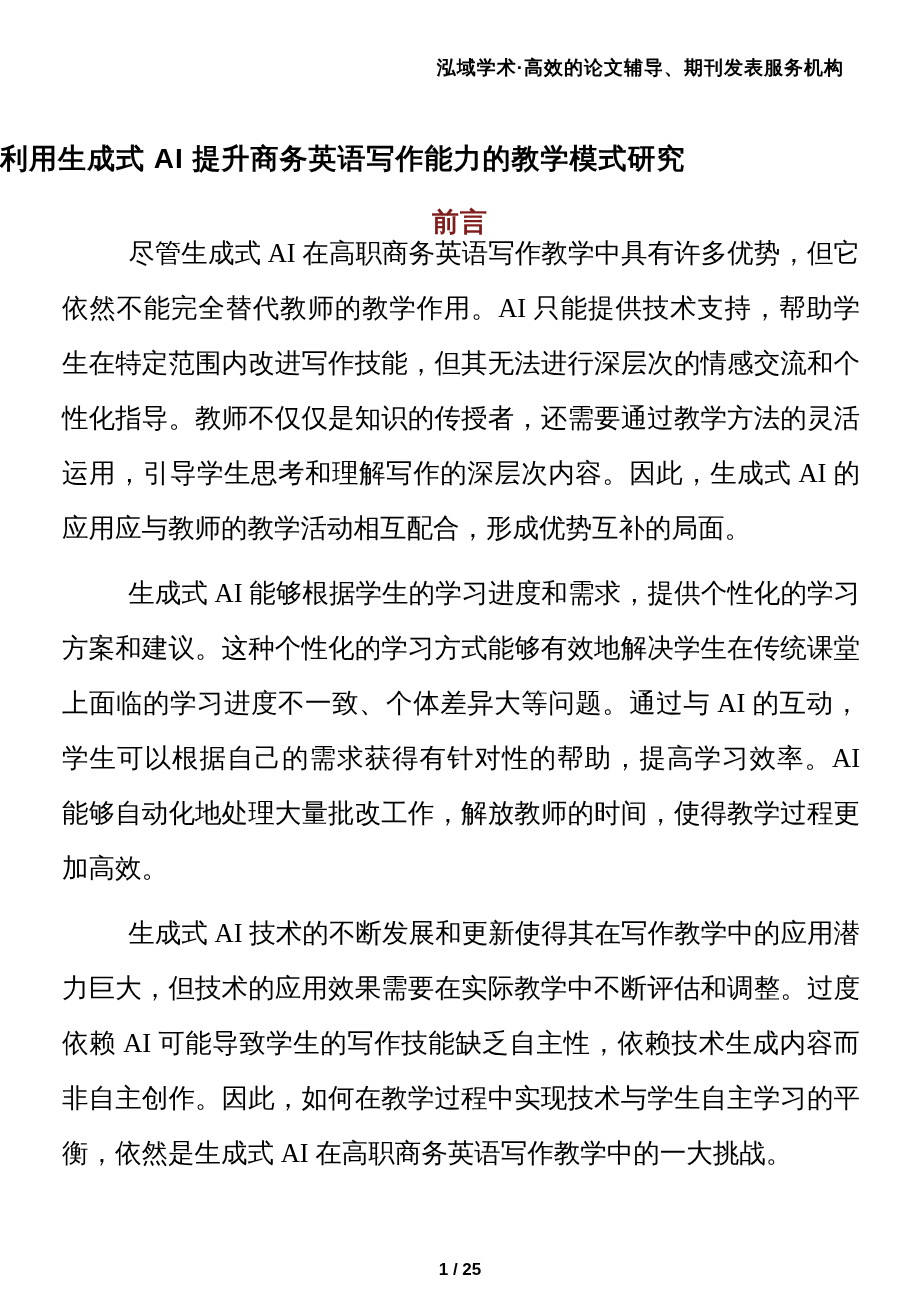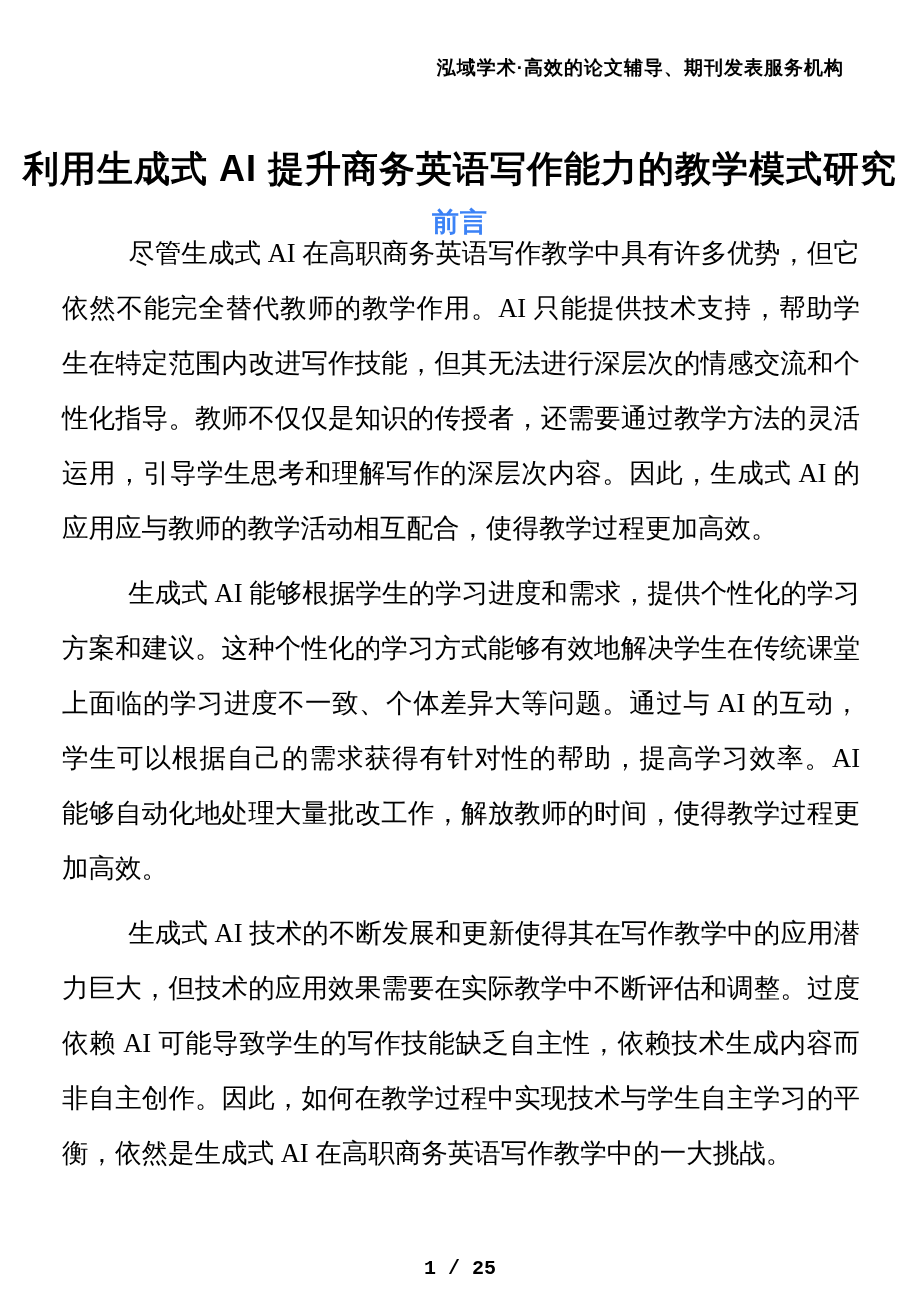--- a/index.html
+++ b/index.html
@@ -21,38 +21,38 @@
     font-size: 19px;
     letter-spacing: 1px;
     color: #000000;
     white-space: nowrap;
   }
   .doc-title {
     position: absolute;
     top: 121px;
     left: 0;
     right: 0;
-    text-align: center;
+    text-align: left;
     font-family: "Liberation Sans", "DejaVu Sans", sans-serif;
     font-weight: 700;
-    font-size: 36px;
+    font-size: 28px;
     letter-spacing: 1px;
     color: #000000;
   }
   .section-heading {
     position: absolute;
     top: 182px;
     left: 0;
     right: 0;
     text-align: center;
     font-family: "Liberation Sans", "DejaVu Sans", sans-serif;
     font-weight: 700;
     font-size: 27px;
     letter-spacing: 1px;
-    color: #3b82f6;
+    color: #7f1d1d;
   }
   .doc-body {
     position: absolute;
     top: 226px;
     left: 62px;
     right: 60px;
   }
   .doc-body p {
     margin: 0 0 10px 0;
     font-family: "Liberation Serif", "DejaVu Serif", serif;
@@ -62,38 +62,38 @@
     text-justify: inter-ideograph;
     text-indent: 2.5em;
     color: #000000;
   }
   .page-footer {
     position: absolute;
     bottom: 22px;
     left: 0;
     right: 0;
     text-align: center;
-    font-family: Liberation Mono, monospace;
+    font-family: Liberation Sans, sans-serif;
     font-weight: 700;
-    font-size: 20px;
+    font-size: 17px;
     color: #000000;
   }
 </style>
 </head>
 <body>
 
 <div class="page">
 
   <div class="org-header">泓域学术·高效的论文辅导、期刊发表服务机构</div>
 
   <h1 class="doc-title">利用生成式 AI 提升商务英语写作能力的教学模式研究</h1>
 
   <h2 class="section-heading">前言</h2>
 
   <div class="doc-body">
-    <p>尽管生成式 AI 在高职商务英语写作教学中具有许多优势，但它依然不能完全替代教师的教学作用。AI 只能提供技术支持，帮助学生在特定范围内改进写作技能，但其无法进行深层次的情感交流和个性化指导。教师不仅仅是知识的传授者，还需要通过教学方法的灵活运用，引导学生思考和理解写作的深层次内容。因此，生成式 AI 的应用应与教师的教学活动相互配合，使得教学过程更加高效。</p>
+    <p>尽管生成式 AI 在高职商务英语写作教学中具有许多优势，但它依然不能完全替代教师的教学作用。AI 只能提供技术支持，帮助学生在特定范围内改进写作技能，但其无法进行深层次的情感交流和个性化指导。教师不仅仅是知识的传授者，还需要通过教学方法的灵活运用，引导学生思考和理解写作的深层次内容。因此，生成式 AI 的应用应与教师的教学活动相互配合，形成优势互补的局面。</p>
     <p>生成式 AI 能够根据学生的学习进度和需求，提供个性化的学习方案和建议。这种个性化的学习方式能够有效地解决学生在传统课堂上面临的学习进度不一致、个体差异大等问题。通过与 AI 的互动，学生可以根据自己的需求获得有针对性的帮助，提高学习效率。AI 能够自动化地处理大量批改工作，解放教师的时间，使得教学过程更加高效。</p>
     <p>生成式 AI 技术的不断发展和更新使得其在写作教学中的应用潜力巨大，但技术的应用效果需要在实际教学中不断评估和调整。过度依赖 AI 可能导致学生的写作技能缺乏自主性，依赖技术生成内容而非自主创作。因此，如何在教学过程中实现技术与学生自主学习的平衡，依然是生成式 AI 在高职商务英语写作教学中的一大挑战。</p>
   </div>
 
   <div class="page-footer">1 / 25</div>
 
 </div>
 
 </body></html>

